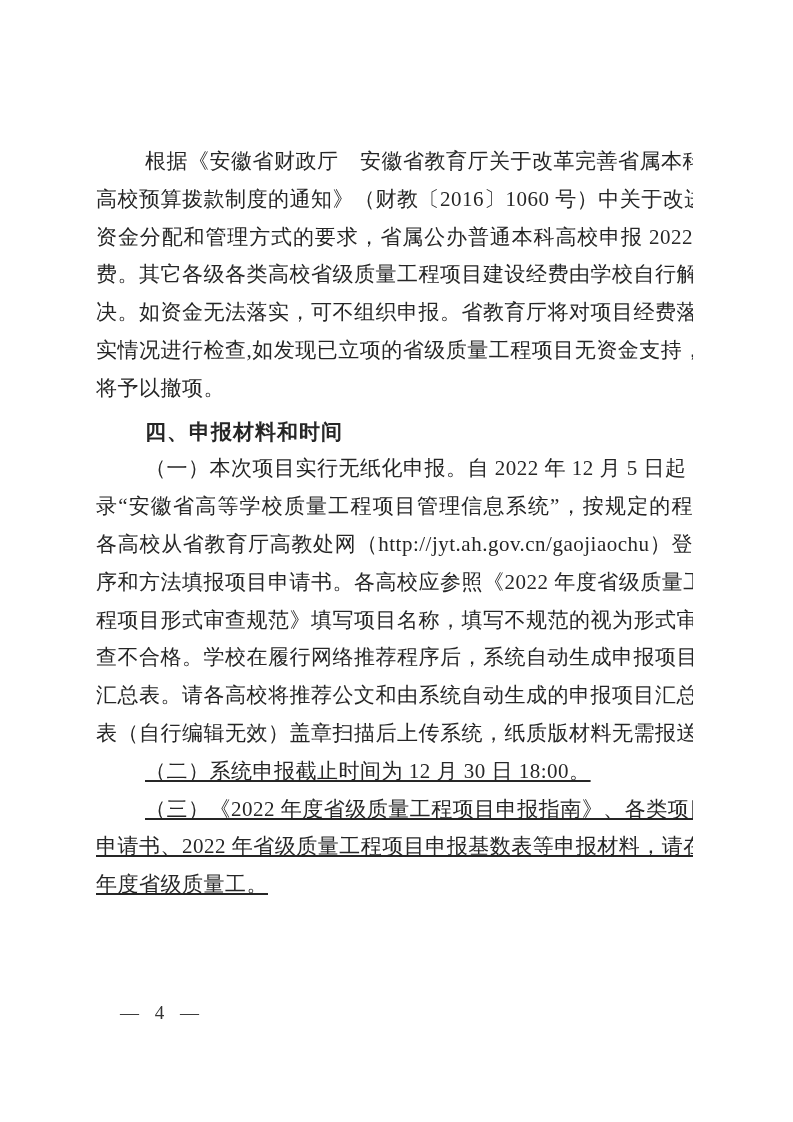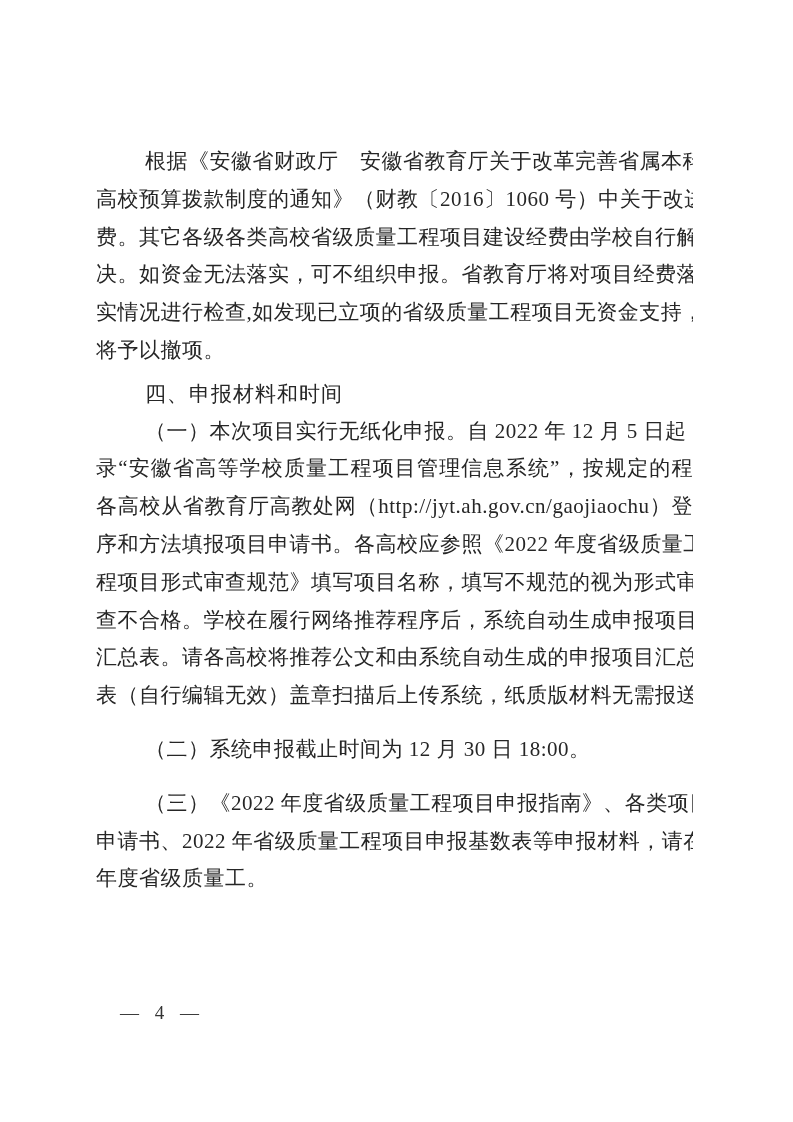--- a/index.html
+++ b/index.html
@@ -17,21 +17,21 @@
     font-family: "Liberation Serif", "DejaVu Serif", serif;
     color: #262626;
   }
   .doc-body {
     position: absolute;
     left: 96px;
     top: 143px;
     width: 597px;
   }
   .block { margin: 0; padding: 0; }
-  .block.spaced { margin-top: 16px; }
+  .block.spaced { margin-top: 0; text-decoration: underline; }
   .line {
     display: block;
     height: 37.8px;
     line-height: 37.8px;
     font-size: 21px;
     letter-spacing: 0.5px;
     text-align: justify;
     text-align-last: justify;
     text-justify: inter-character;
     white-space: nowrap;
@@ -42,21 +42,21 @@
     text-align-last: left;
   }
   .line.indent {
     text-indent: 49px;
   }
   .block.heading {
     margin-top: 5px;
   }
   .block.heading .line {
     font-family: "Liberation Sans", "DejaVu Sans", sans-serif;
-    font-weight: normal;
+    font-weight: bold;
     letter-spacing: 1px;
   }
   .page-number {
     position: absolute;
     left: 120px;
     top: 1001px;
     font-size: 19px;
     line-height: 24px;
     letter-spacing: 2px;
     word-spacing: 7px;
@@ -66,20 +66,21 @@
 </style>
 </head>
 <body>
 
 <div class="page">
   <div class="doc-body">
 
   <div class="block body">
         <div class="line indent">根据《安徽省财政厅　安徽省教育厅关于改革完善省属本科</div>
         <div class="line">高校预算拨款制度的通知》（财教〔2016〕1060 号）中关于改进</div>
+        <div class="line">资金分配和管理方式的要求，省属公办普通本科高校申报 2022</div>
         <div class="line">费。其它各级各类高校省级质量工程项目建设经费由学校自行解</div>
         <div class="line">决。如资金无法落实，可不组织申报。省教育厅将对项目经费落</div>
         <div class="line">实情况进行检查,如发现已立项的省级质量工程项目无资金支持，</div>
         <div class="line no-fill">将予以撤项。</div>
       </div>
       <div class="block heading">
         <div class="line indent no-fill">四、申报材料和时间</div>
       </div>
       <div class="block body">
         <div class="line indent">（一）本次项目实行无纸化申报。自 2022 年 12 月 5 日起，</div>

